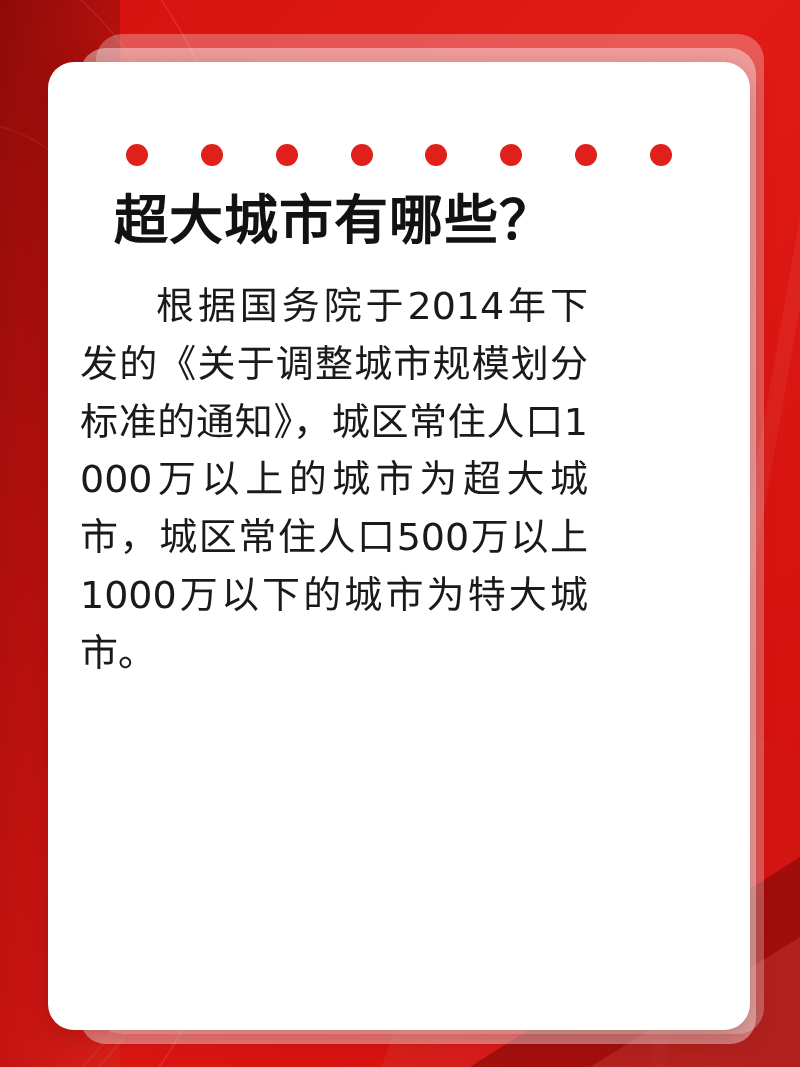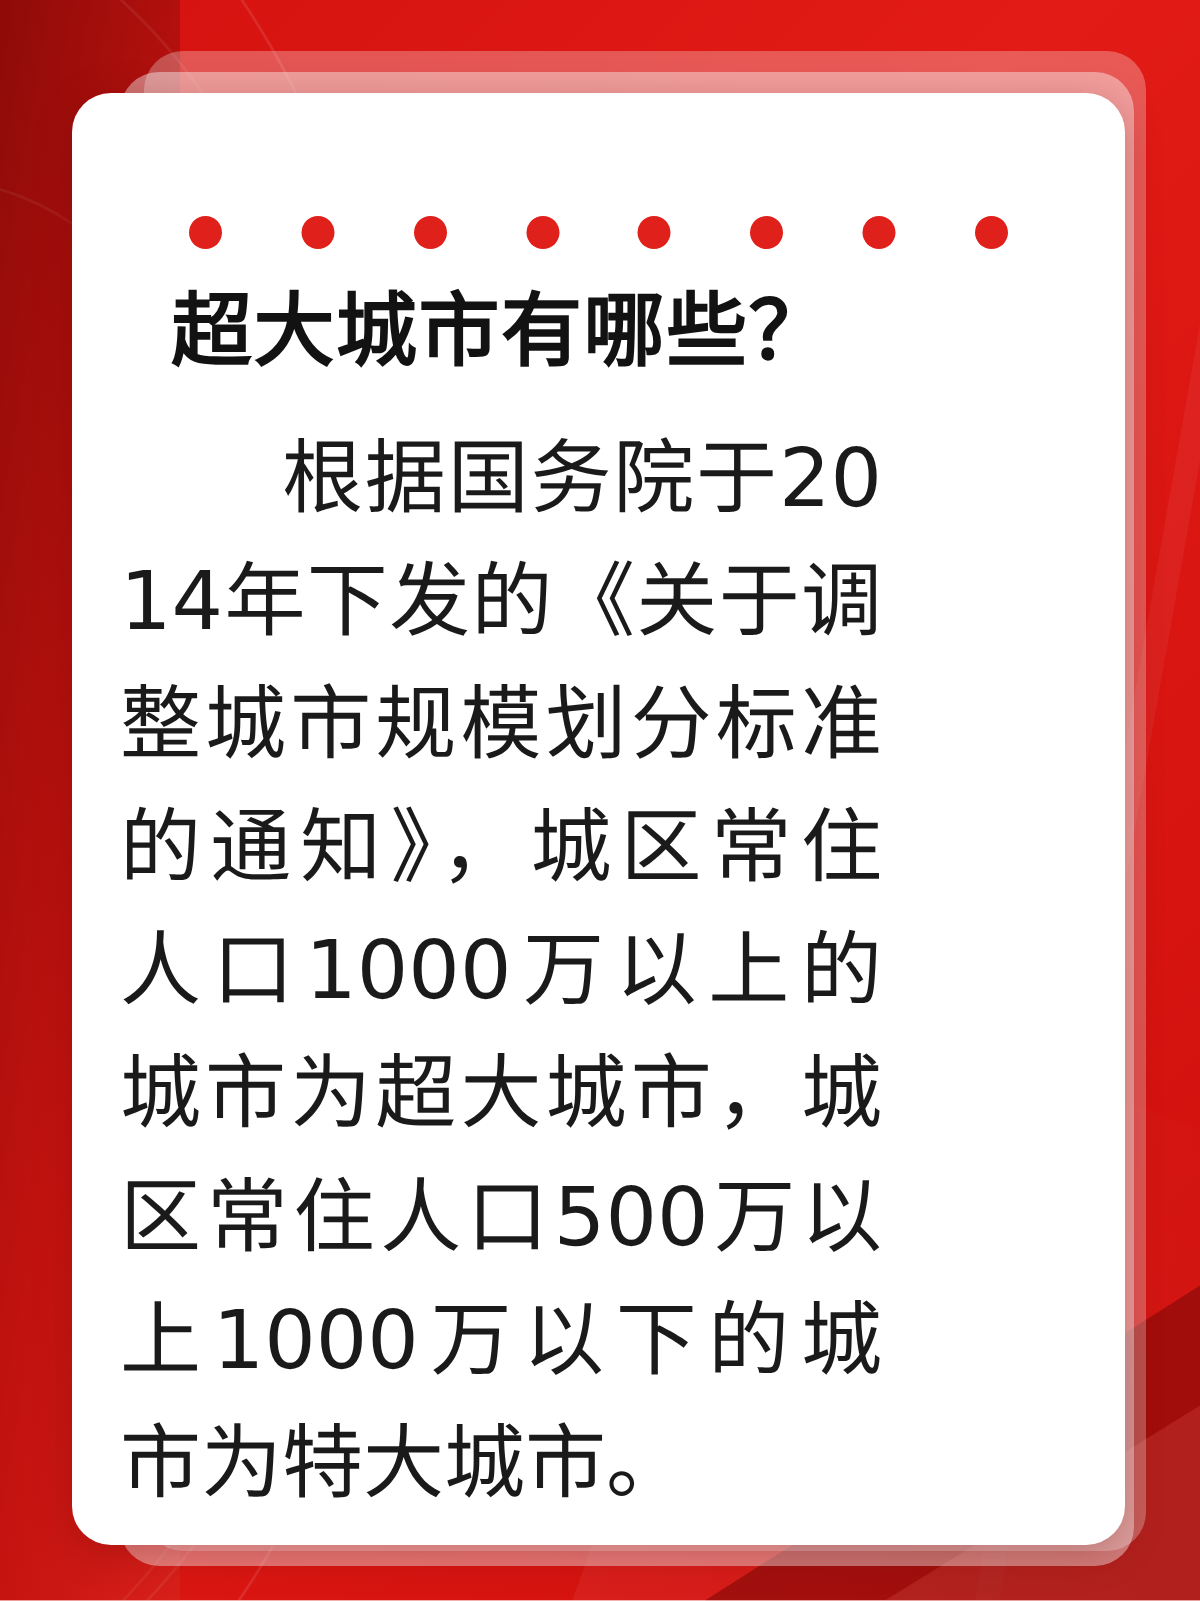--- a/index.html
+++ b/index.html
@@ -146,21 +146,21 @@
     font-weight: 700;
     color: #121212;
     letter-spacing: 1px;
     text-align: center;
     margin: 0 0 26px 0;
     line-height: 1.15;
   }
 
   .para {
     font-family: "DejaVu Sans", "Liberation Sans", sans-serif;
-    font-size: 54px;
+    font-size: 38px;
     line-height: 1.52;
     color: #1a1a1a;
     text-indent: 2em;
     margin: 0 0 4px 0;
     text-align: justify;
     word-break: break-all;
   }
   .para + .para { margin-top: 10px; }
 </style>
 </head>

